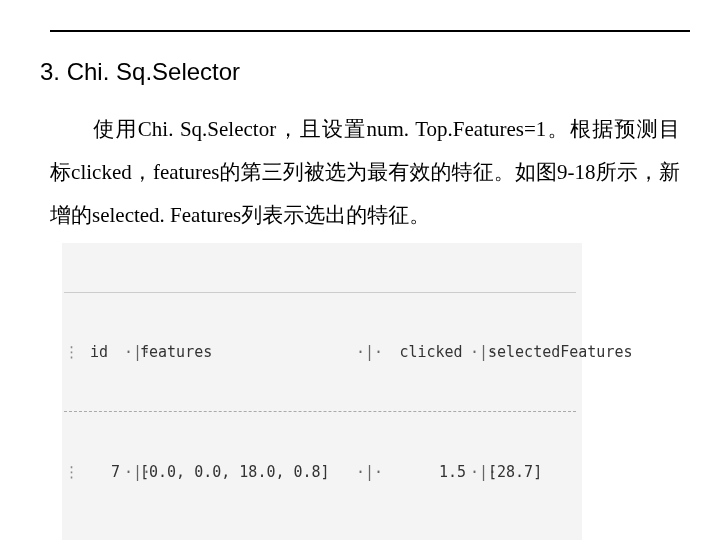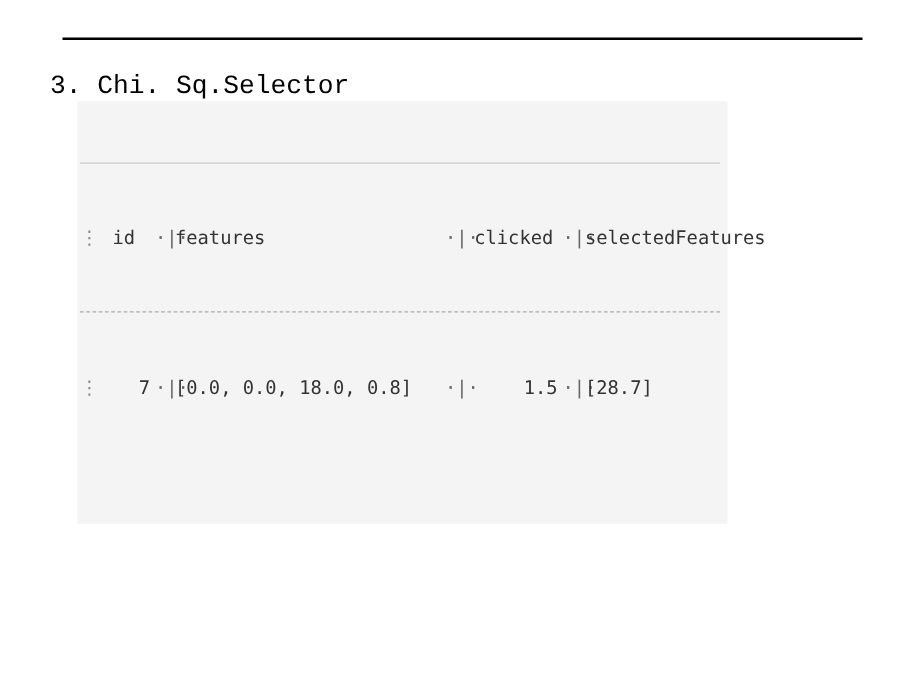--- a/index.html
+++ b/index.html
@@ -11,22 +11,23 @@
     font-weight: 400;
     margin-bottom: 6px;
     padding-left: 20px;
   }
   .rule {
     border-top: 2px solid #000;
     margin-bottom: 26px;
     width: 640px;
   }
   .subhead {
-    font-size: 21px;
-    font-family: Liberation Mono, monospace;
+    font-size: 24px;
+    font-family: Liberation Sans, sans-serif;
+    margin-bottom: 22px;
     margin-left: -10px;
   }
   .body {
     font-size: 21px;
     font-family: "Times New Roman", "SimSun", serif;
     line-height: 2.05;
     text-align: justify;
     margin-bottom: 6px;
     width: 630px;
   }
@@ -41,38 +42,39 @@
     font-size: 15px;
     line-height: 1.5;
     color: #333;
     white-space: pre;
   }
   .table-wrap .row span { display: inline-block; }
   .col-id   { width: 42px; text-align: right; }
   .col-sep1 { width: 20px; text-align: left; padding-left: 4px; color:#666; }
   .col-feat { width: 216px; }
   .col-sep2 { width: 20px; text-align: left; color:#666; }
-  .col-clk  { width: 70px; text-align: right; }
+  .col-clk  { width: 70px; text-align: right; margin-left: 20px; }
   .col-sep3 { width: 22px; text-align: left; padding-left: 4px; color:#666; }
   .col-sel  { width: 146px; }
   .table-wrap .hdr .col-id,
   .table-wrap .hdr .col-clk { text-align: center; }
   .dash-row { border-top: 1px dashed #aaa; margin: 2px 0 4px 0; height: 0; }
   .topline { border-top: 1px solid #ccc; margin-bottom: 3px; }
 
   .leading-dots { display:inline-block; width:14px; color:#888; letter-spacing:-1px; }
 </style>
 </head>
 <body>
 
 <div class="page">
   <div class="rule"></div>
 
   <div class="subhead">3. Chi. Sq.Selector</div>
 
+  <div class="body"><span class="indent"></span><span>使用Chi. Sq.Selector，且设置num. Top.Features=1。根据预测目标clicked，features的第三列被选为最有效的特征。如图9-18所示，新增的selected. Features列表示选出的特征。</span></div>
 
   <div class="table-wrap">
     <div class="topline"></div>
     <div class="row hdr"><span class="leading-dots">⋮</span><span class="col-id">id</span><span class="col-sep1">·|·</span><span class="col-feat">features</span><span class="col-sep2">·|·</span><span class="col-clk">clicked</span><span class="col-sep3">·|·</span><span class="col-sel">selectedFeatures</span></div>
     <div class="dash-row"></div>
     <div class="row"><span class="leading-dots">⋮</span><span class="col-id">7</span><span class="col-sep1">·|·</span><span class="col-feat">[0.0, 0.0, 18.0, 0.8]</span><span class="col-sep2">·|·</span><span class="col-clk">1.5</span><span class="col-sep3">·|·</span><span class="col-sel">[28.7]</span></div>
     
     
   </div>
 

